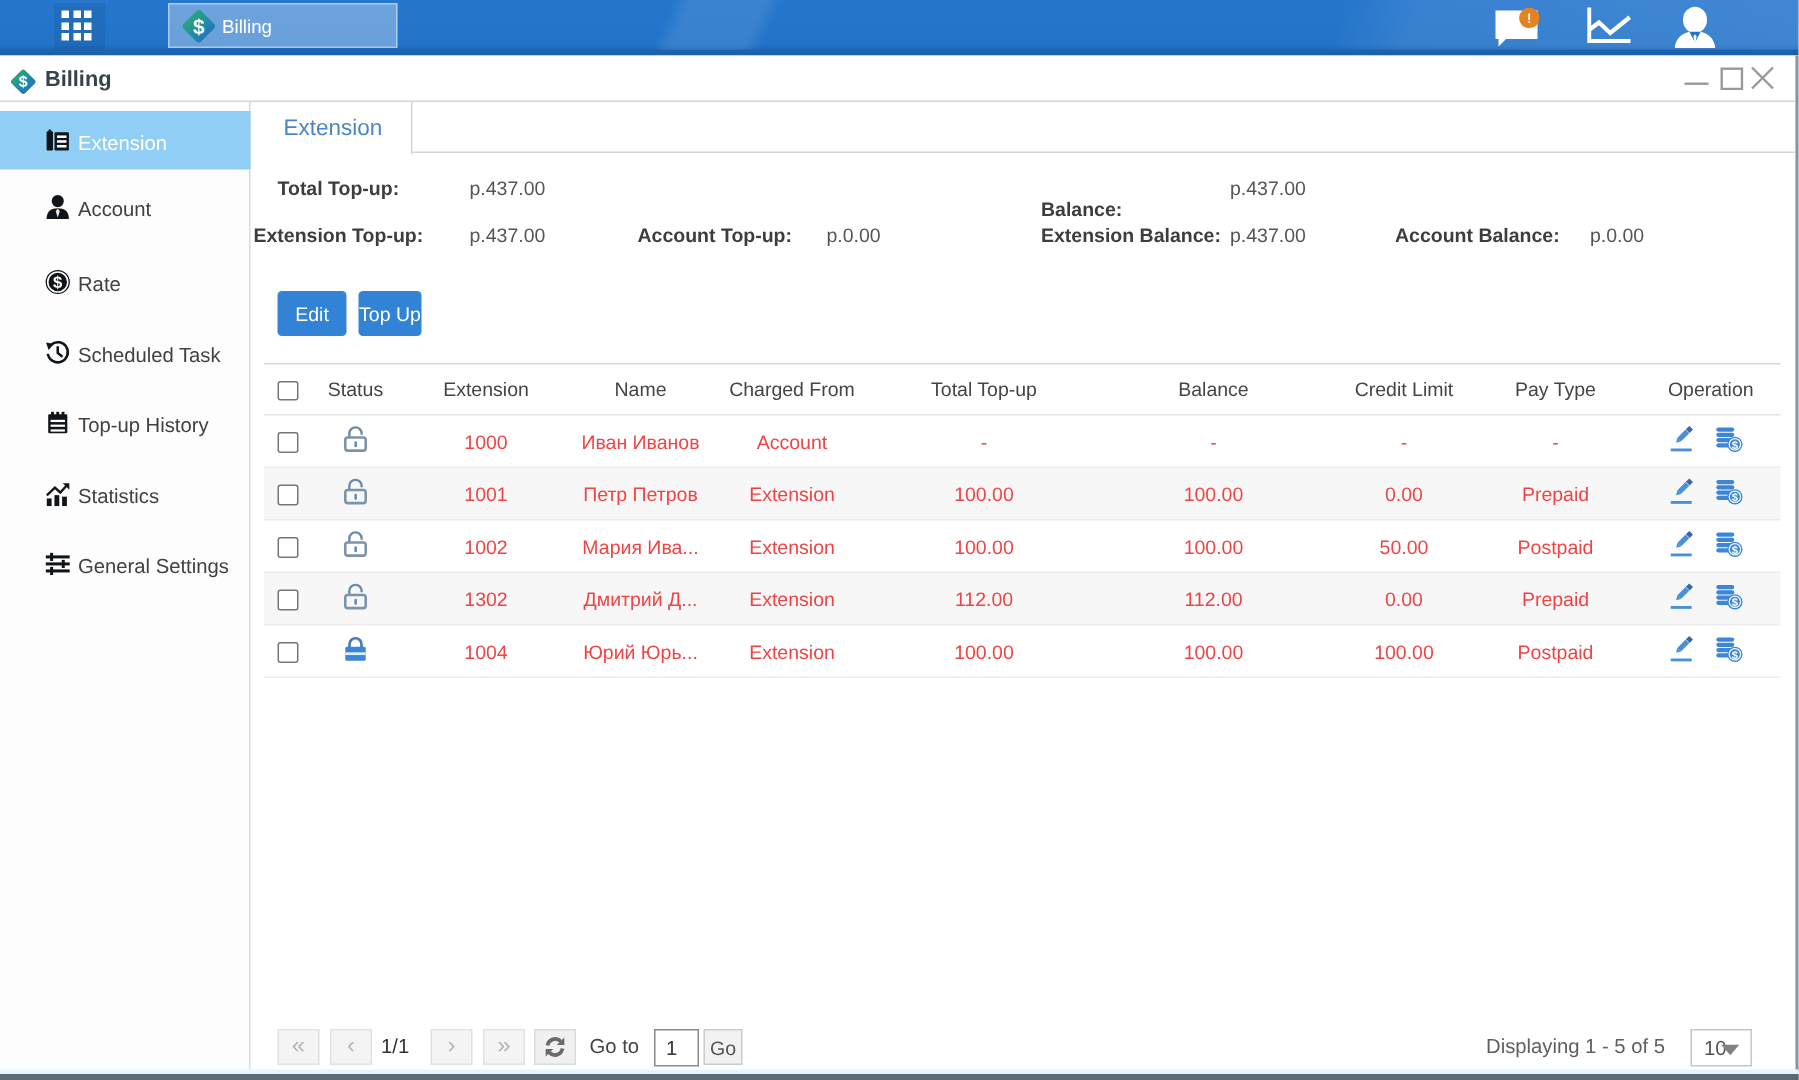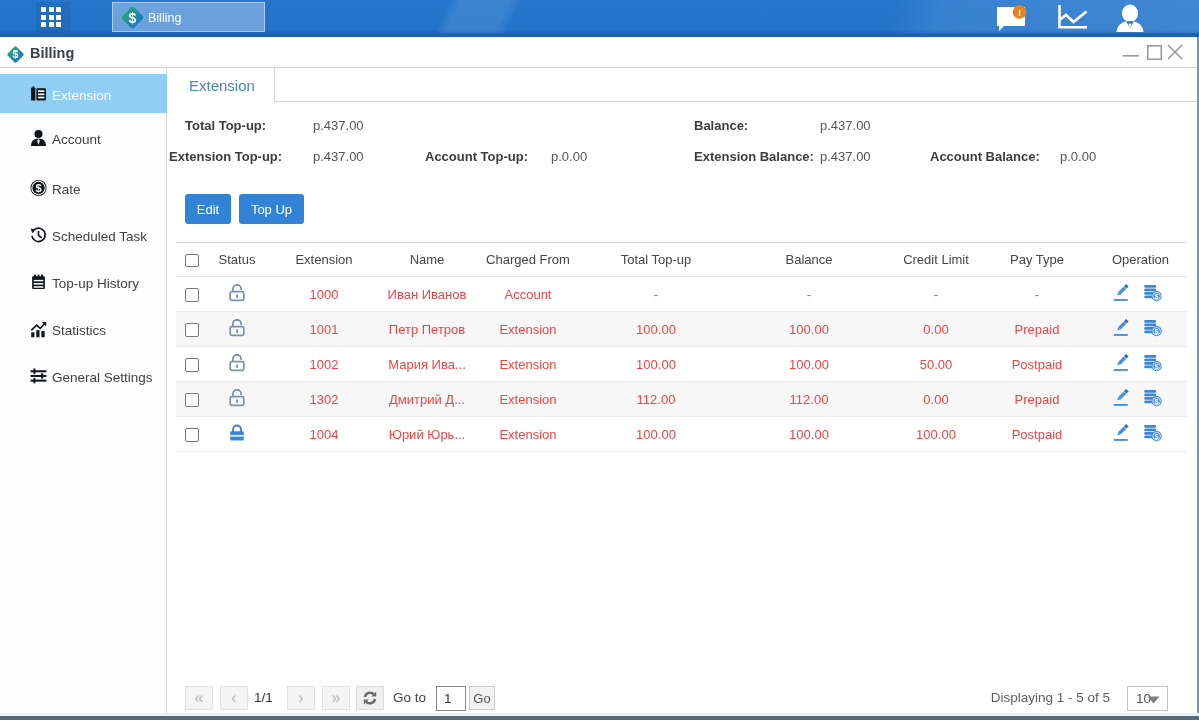--- a/index.html
+++ b/index.html
@@ -225,34 +225,34 @@
   </div>
 
   <div id="content">
     <div id="tabbar"></div>
     <div id="tab1">
         <span>Extension</span>
       </div>
 
     <div class="lab" style="left:17px;top:50px">Total Top-up:</div>
     <div class="val" style="left:145px;top:50px">p.437.00</div>
-    <div class="lab" style="left:526px;top:50px">Balance:</div>
+    <div class="lab" style="left:526px;top:64px">Balance:</div>
     <div class="val" style="left:652px;top:50px">p.437.00</div>
 
     <div class="lab" style="left:1px;top:81px">Extension Top-up:</div>
     <div class="val" style="left:145px;top:81px">p.437.00</div>
     <div class="lab" style="left:257px;top:81px">Account Top-up:</div>
     <div class="val" style="left:383px;top:81px">p.0.00</div>
     <div class="lab" style="left:526px;top:81px">Extension Balance:</div>
     <div class="val" style="left:652px;top:81px">p.437.00</div>
     <div class="lab" style="left:762px;top:81px">Account Balance:</div>
     <div class="val" style="left:892px;top:81px">p.0.00</div>
 
     <div class="btn" style="left:17px;width:46px">Edit</div>
-    <div class="btn" style="left:71px;width:65px">Top Up</div>
+    <div class="btn" style="left:71px;width:42px">Top Up</div>
 
     <table id="tbl">
       <colgroup>
         <col style="width:34px">
           <col style="width:54px">
           <col style="width:120px">
           <col style="width:86px">
         <col style="width:116px">
           <col style="width:140px">
           <col style="width:166px">

